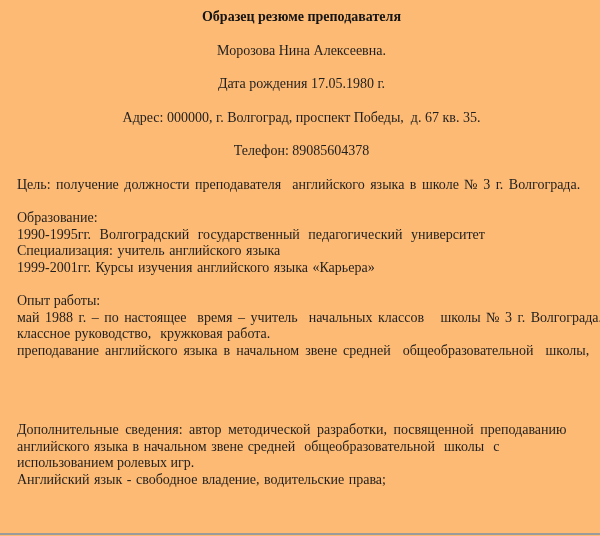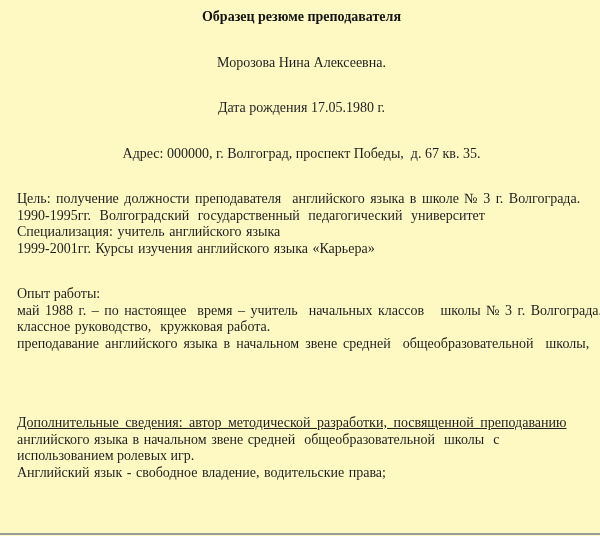--- a/index.html
+++ b/index.html
@@ -7,36 +7,36 @@
     padding: 0;
     width: 600px;
     height: 536px;
     overflow: hidden;
     background: #ffffff;
   }
   .page {
     position: relative;
     width: 600px;
     height: 536px;
-    background: #fef9c3;
+    background: #fdba74;
     font-family: "Liberation Serif", "DejaVu Serif", serif;
     font-size: 14px;
     line-height: 16.5px;
     color: #1f1f1f;
     box-sizing: border-box;
     padding: 9px 14px 0 17px;
   }
   .line {
     white-space: pre;
     min-height: 16.5px;
   }
   .center { text-align: center; }
   .title  { font-weight: bold; color: #141414; }
-  .gap    { margin-top: 29px; }
-  .biggap { margin-top: 63px; text-decoration: underline; }
+  .gap    { margin-top: 17px; }
+  .biggap { margin-top: 63px; }
   .ws1  { word-spacing: 1px; }
   .ws2  { word-spacing: 2px; font-family: Liberation Serif, serif; }
   .ws25 { word-spacing: 2.5px; }
   .ws3  { word-spacing: 3px; }
   .ws5  { word-spacing: 5px; }
   .caret {
     display: inline-block;
     width: 2px;
     height: 16px;
     background: #000000;
@@ -58,23 +58,25 @@
 <div class="page">
 
   <div class="line center title">Образец резюме преподавателя</div>
 
   <div class="line center gap">Морозова Нина Алексеевна.</div>
 
   <div class="line center gap">Дата рождения 17.05.1980 г.</div>
 
   <div class="line center gap">Адрес: 000000, г. Волгоград, проспект Победы,  д. 67 кв. 35.</div>
 
+  <div class="line center gap">Телефон: 89085604378</div>
 
   <div class="line gap ws2">Цель: получение должности преподавателя  английского языка в школе № 3 г. Волгограда.</div>
 
+  <div class="line gap">Образование:</div>
   <div class="line ws5">1990-1995гг. Волгоградский государственный педагогический университет</div>
   <div class="line ws1">Специализация: учитель английского языка</div>
   <div class="line ws1">1999-2001гг. Курсы изучения английского языка «Карьера»</div>
 
   <div class="line gap">Опыт работы:</div>
   <div class="line ws2">май 1988 г. – по настоящее  время – учитель  начальных классов   школы № 3 г. Волгограда.</div>
 
   <div class="line ws1">классное руководство,  кружковая работа.</div>
   <div class="line ws25">преподавание английского языка в начальном звене средней  общеобразовательной  школы,</div>
 

